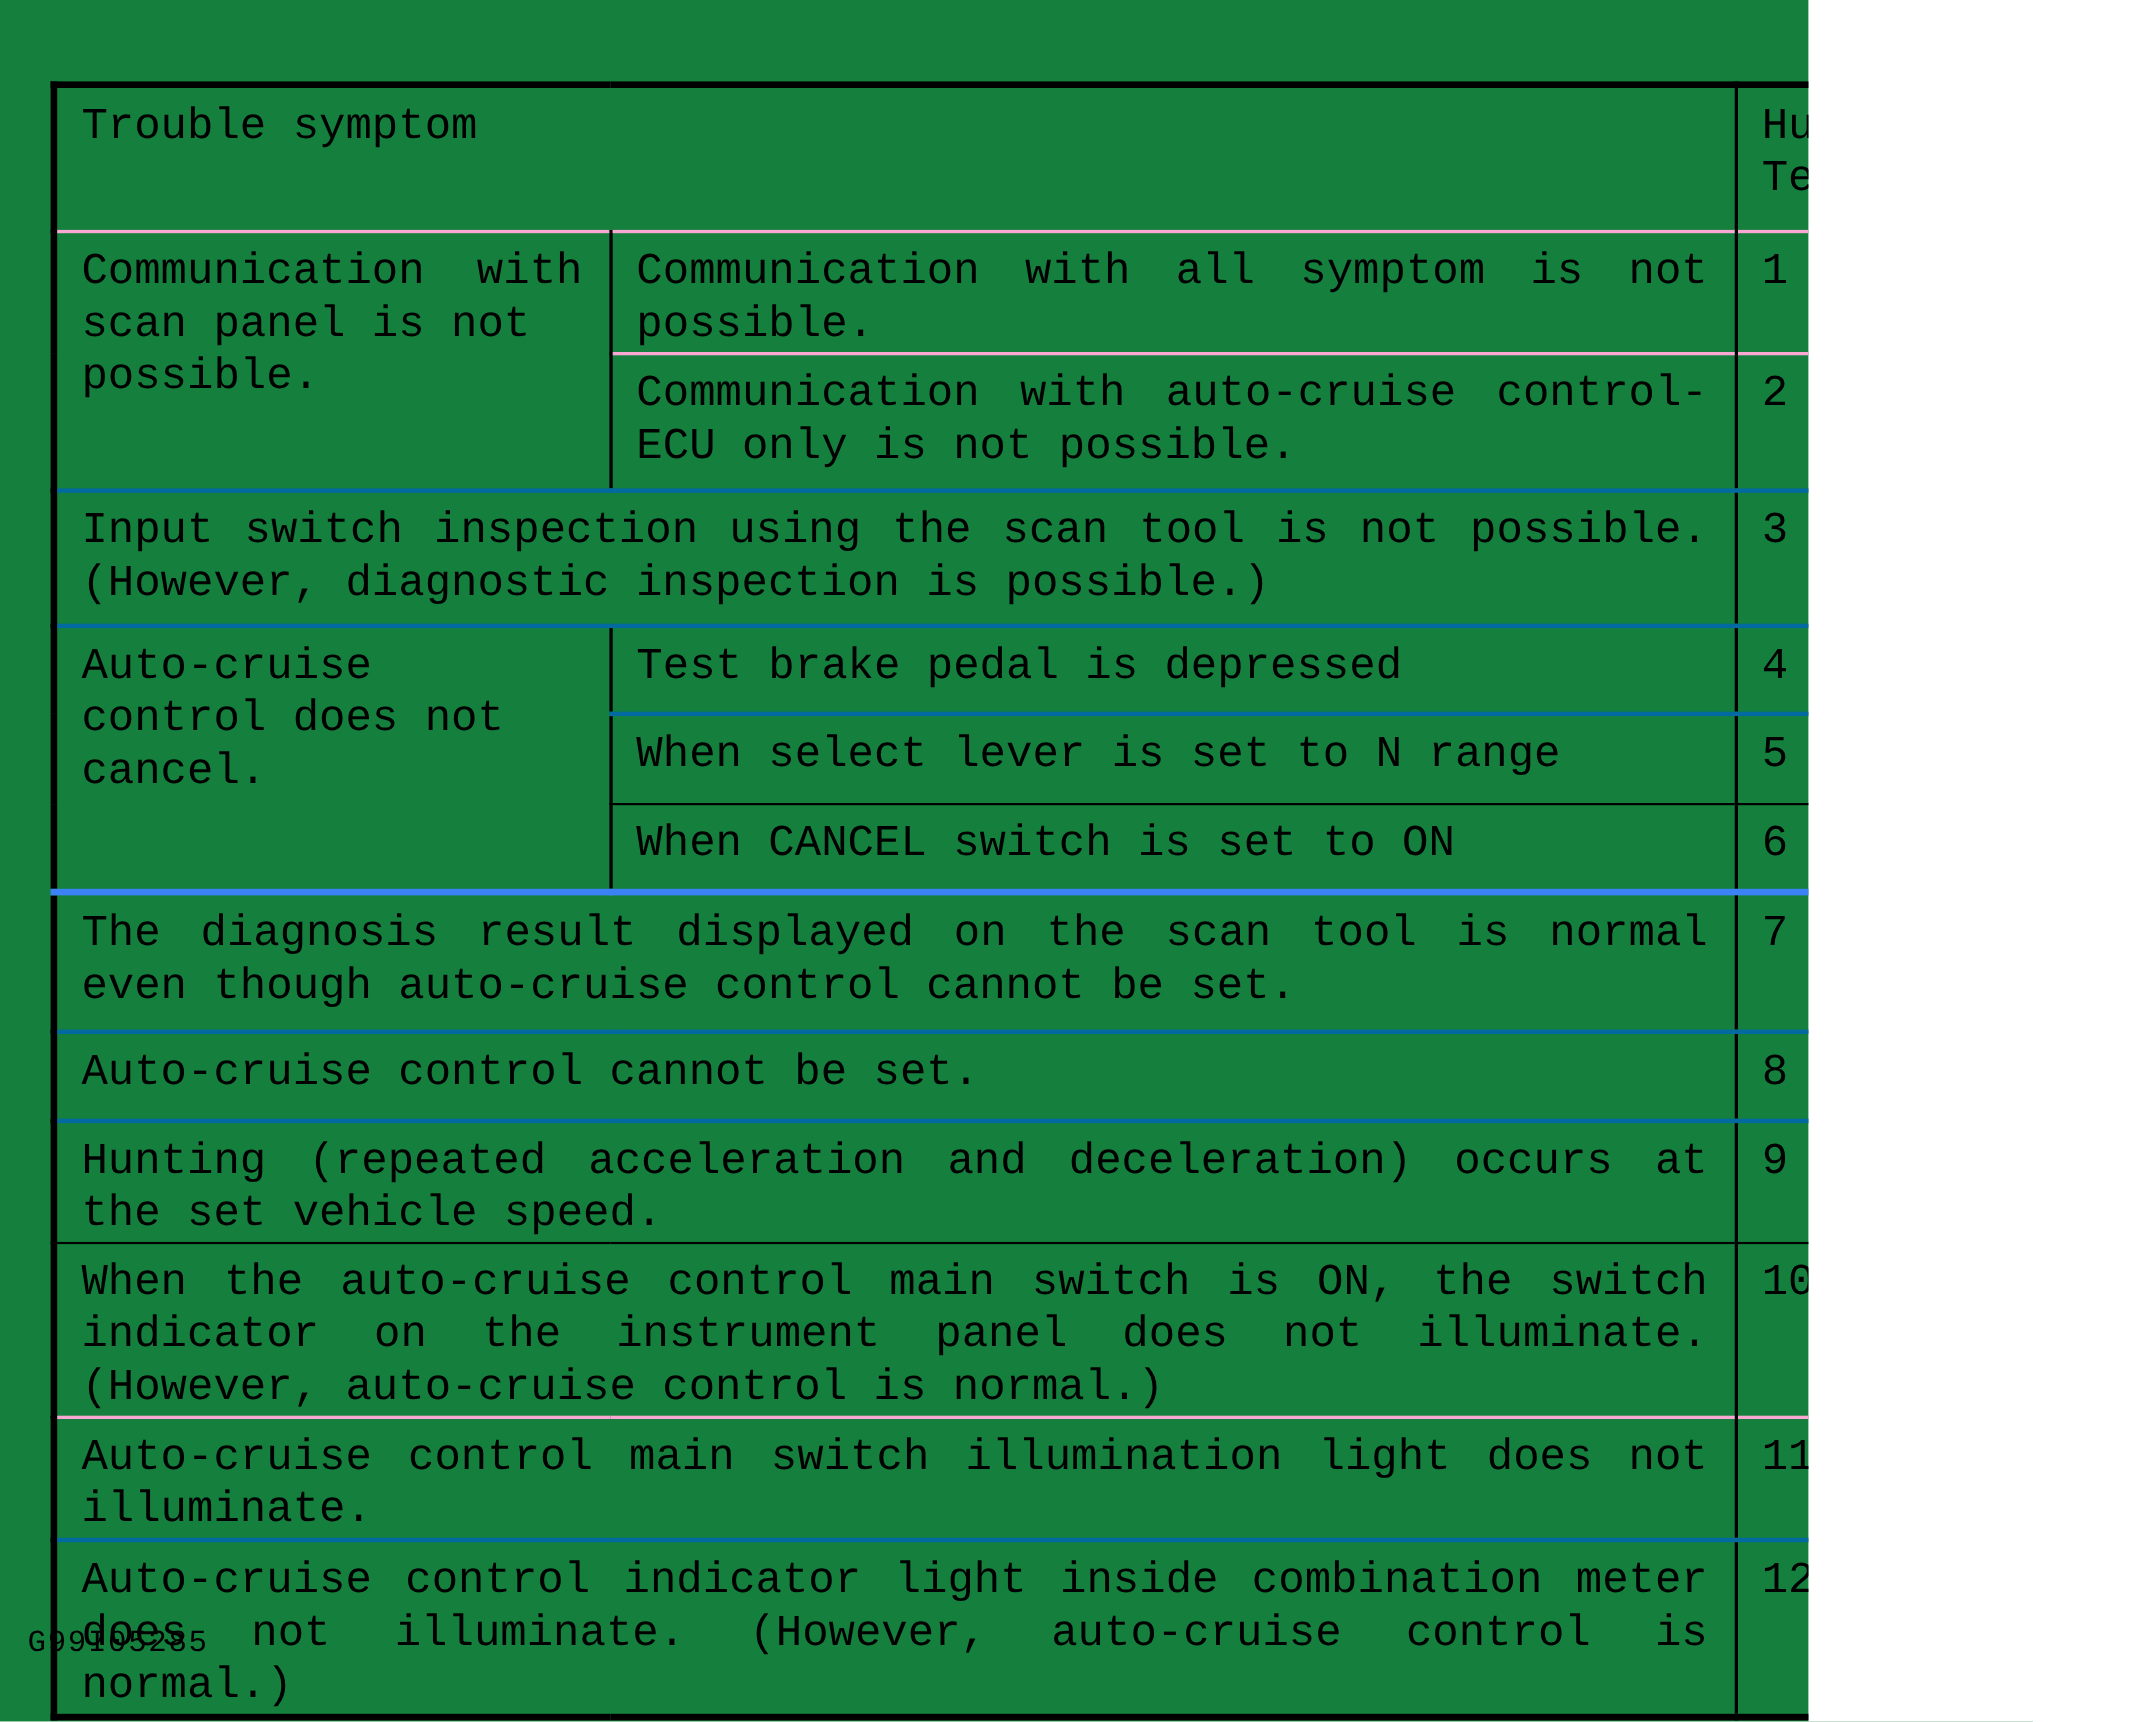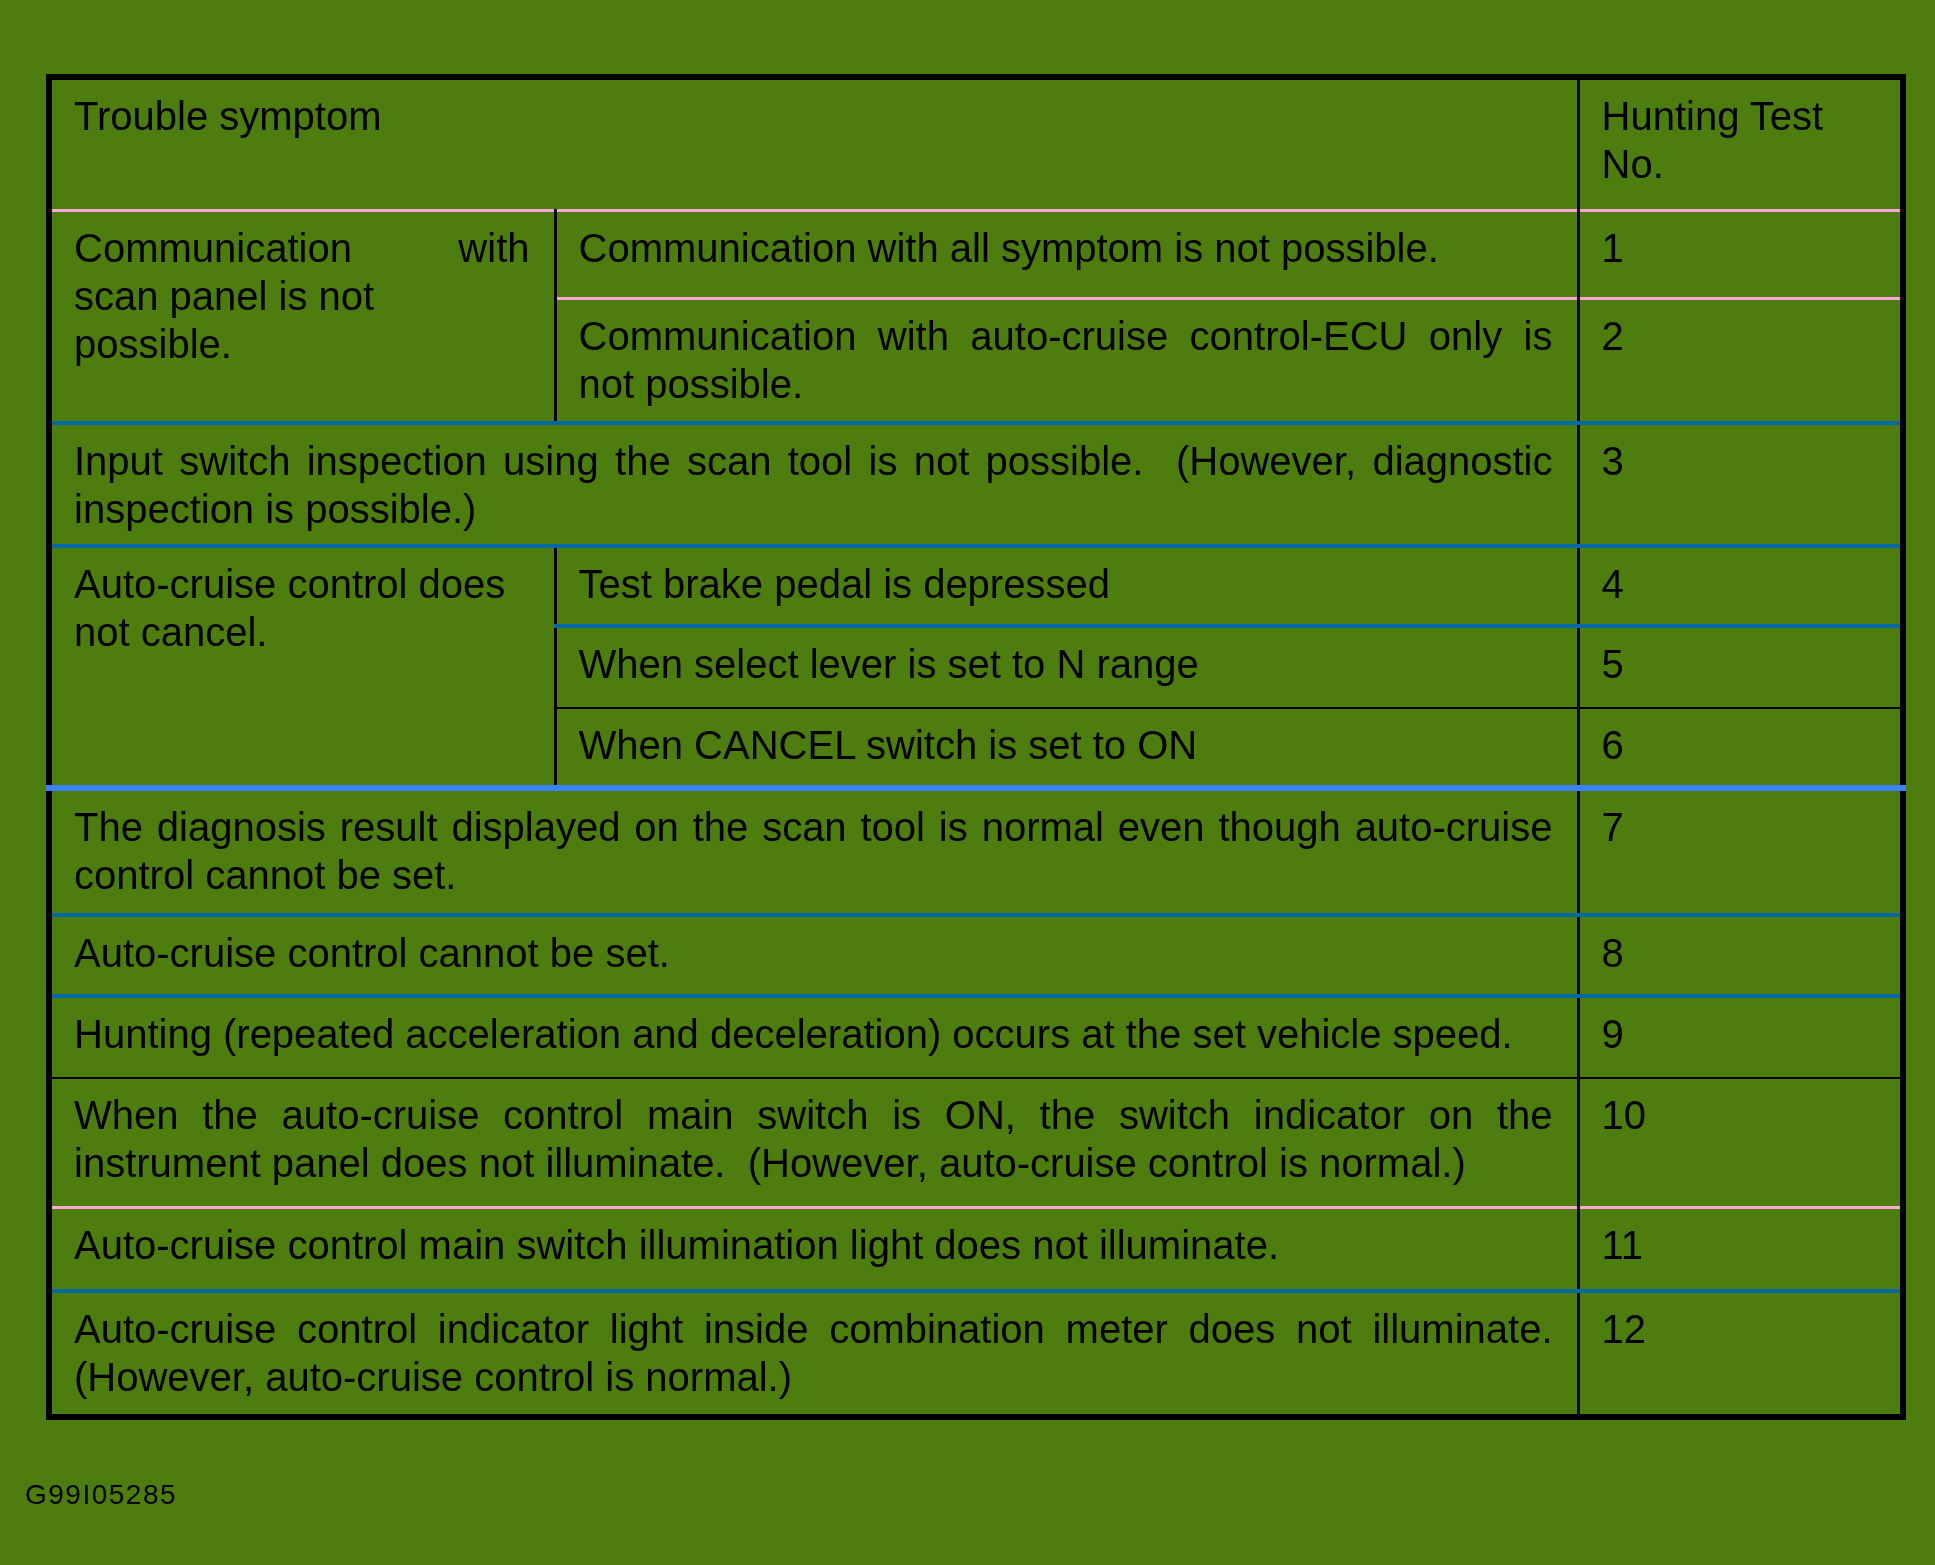--- a/index.html
+++ b/index.html
@@ -2,25 +2,25 @@
 <html><head>
 <meta charset="utf-8">
 <style>
   html, body {
     margin: 0;
     padding: 0;
     background: #ffffff;
   }
   .sheet {
     position: relative;
-    width: 1935px;
+    width: 1644px;
     height: 1565px;
-    background: #4d7c0f;
+    background: #15803d;
     color: #000000;
-    font-family: Liberation Sans, sans-serif;
+    font-family: Liberation Mono, monospace;
     overflow: hidden;
   }
   table.symptom-table {
     position: absolute;
     left: 46px;
     top: 74px;
     width: 1854px;
     table-layout: fixed;
     border-collapse: collapse;
     border: 6px solid #000;

